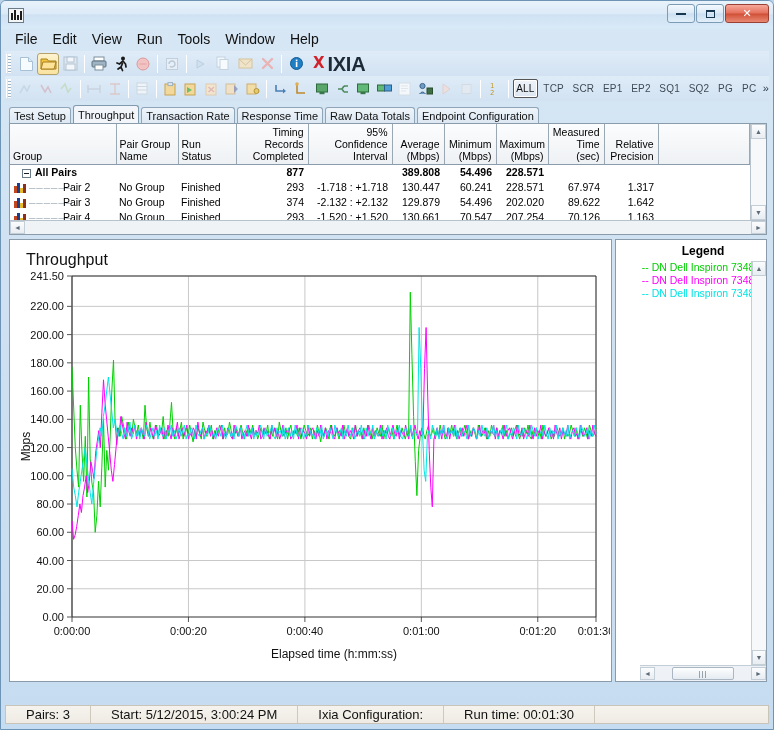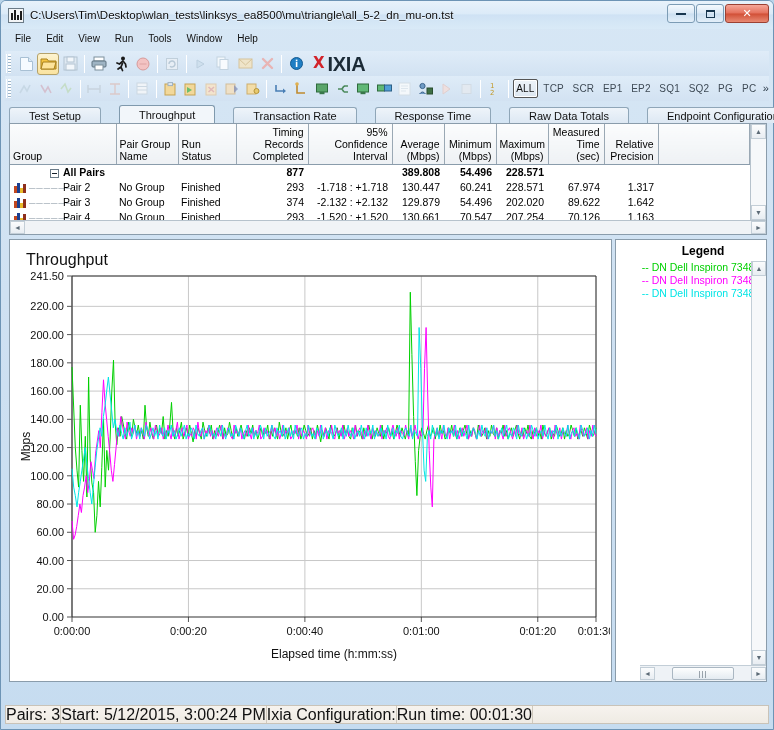--- a/index.html
+++ b/index.html
@@ -52,21 +52,21 @@
   .wbtn .g { color:#17364f; font-size:10px; line-height:1; font-family:"DejaVu Sans", sans-serif; }
   .wbtn.close .g { color:#fff; font-weight:bold; font-size:11px; }
   .min-g { display:block; width:10px; height:3px; border-bottom:2px solid #17364f; }
   .max-g { display:block; width:9px; height:8px; border:1px solid #17364f; border-top-width:2px; }
 
   
   .menubar {
     height:20px; display:flex; align-items:center; padding-left:7px; gap:1px;
   }
   .menu-item {
-    padding:2px 7px 3px; font-size:10px; color:#111; white-space:nowrap;
+    padding:2px 7px 3px; font-size:14px; color:#111; white-space:nowrap;
   }
 
   
   .toolbars { padding:2px 4px 1px 4px; }
   .tbrow {
     height:25px; display:flex; align-items:center; gap:0px;
     background:linear-gradient(to bottom,#dfecf8,#d2e2f2);
   }
   .grip {
     width:6px;height:19px;margin:0 3px 0 1px;
@@ -100,24 +100,24 @@
   .ixia { display:flex;align-items:center;gap:3px;margin-left:6px; }
   .ixia-x { color:#d2232a;font-weight:bold;font-size:15px;line-height:1;font-family:"DejaVu Sans",sans-serif;}
   .ixia-t { color:#1b2a36;font-weight:bold;font-size:20px;letter-spacing:-.3px;line-height:1;}
 
   
   .tabstrip {
     margin:3px 6px 0 8px; height:18px; display:flex; align-items:flex-end;
     position:relative;
   }
   .tab {
-    height:16px; padding:1px 19px 0; font-size:11px; color:#111;
+    height:16px; padding:1px 4px 0; font-size:11px; color:#111;
     border:1px solid #8fa6b8; border-bottom:none; border-radius:3px 3px 0 0;
     background:linear-gradient(to bottom,#eef4fa,#dde8f3);
-    margin-right:18px; line-height:14px; white-space:nowrap;
+    margin-right:2px; line-height:14px; white-space:nowrap;
   }
   .tab.active {
     height:18px; line-height:16px; font-weight:normal;
     background:#f2f6fa; border-color:#7f99ad;
     position:relative; z-index:3;
   }
 
   
   .tablepanel {
     margin:0 6px 0 8px; height:112px;
@@ -208,40 +208,39 @@
   }
 
   
   .statusbar {
     position:absolute; left:4px; right:4px; bottom:5px; height:19px;
     display:flex; align-items:stretch;
     background:linear-gradient(to bottom,#f6f3ee,#efebe4);
     border:1px solid #c9c3b8;
   }
   .scell {
-    display:flex;align-items:center;padding:0 0;font-size:16px;color:#111;
+    display:flex;align-items:center;padding:0 20px;font-size:13px;color:#111;
     border-right:1px solid #cfc9bd;white-space:nowrap;
   }
   .scell.grow { flex:1 1 auto; border-right:none; }
 
   svg { display:block; }
 </style>
 </head>
 <body>
 
 <div id="window">
 
   <div class="titlebar">
     <div class="title-icon">
       <i style="left:2px;height:7px;"></i>
         <i style="left:5px;height:10px;"></i>
       <i style="left:8px;height:5px;"></i>
         <i style="left:11px;height:9px;"></i>
     </div>
-    <div class="title-text">C:\Users\Tim\Desktop\wlan_tests\linksys_ea8500\mu\triangle\all_5-2_dn_mu-on.tst</div>
     <div class="wbtns">
       <div class="wbtn">
           <span class="min-g"></span>
         </div>
       <div class="wbtn">
           <span class="max-g"></span>
         </div>
       <div class="wbtn close">
           <span class="g">✕</span>
         </div>
@@ -528,21 +527,21 @@
               <th class="rgt">Average (Mbps)</th>
               <th class="rgt">Minimum (Mbps)</th>
               <th class="rgt">Maximum (Mbps)</th>
               <th class="rgt">Measured Time (sec)</th>
               <th class="rgt">Relative Precision</th>
               <th></th>
             </tr>
           </thead>
           <tbody>
             <tr class="grouprow">
-              <td style="padding-left:40px">
+              <td style="padding-left:12px">
                 <span class="expander"></span><span>All Pairs</span>
               </td>
               <td></td>
               <td></td>
               <td class="rgt">877</td>
               <td class="rgt"></td>
               <td class="rgt">389.808</td>
               <td class="rgt">54.496</td>
               <td class="rgt">228.571</td>
               <td class="rgt"></td>

